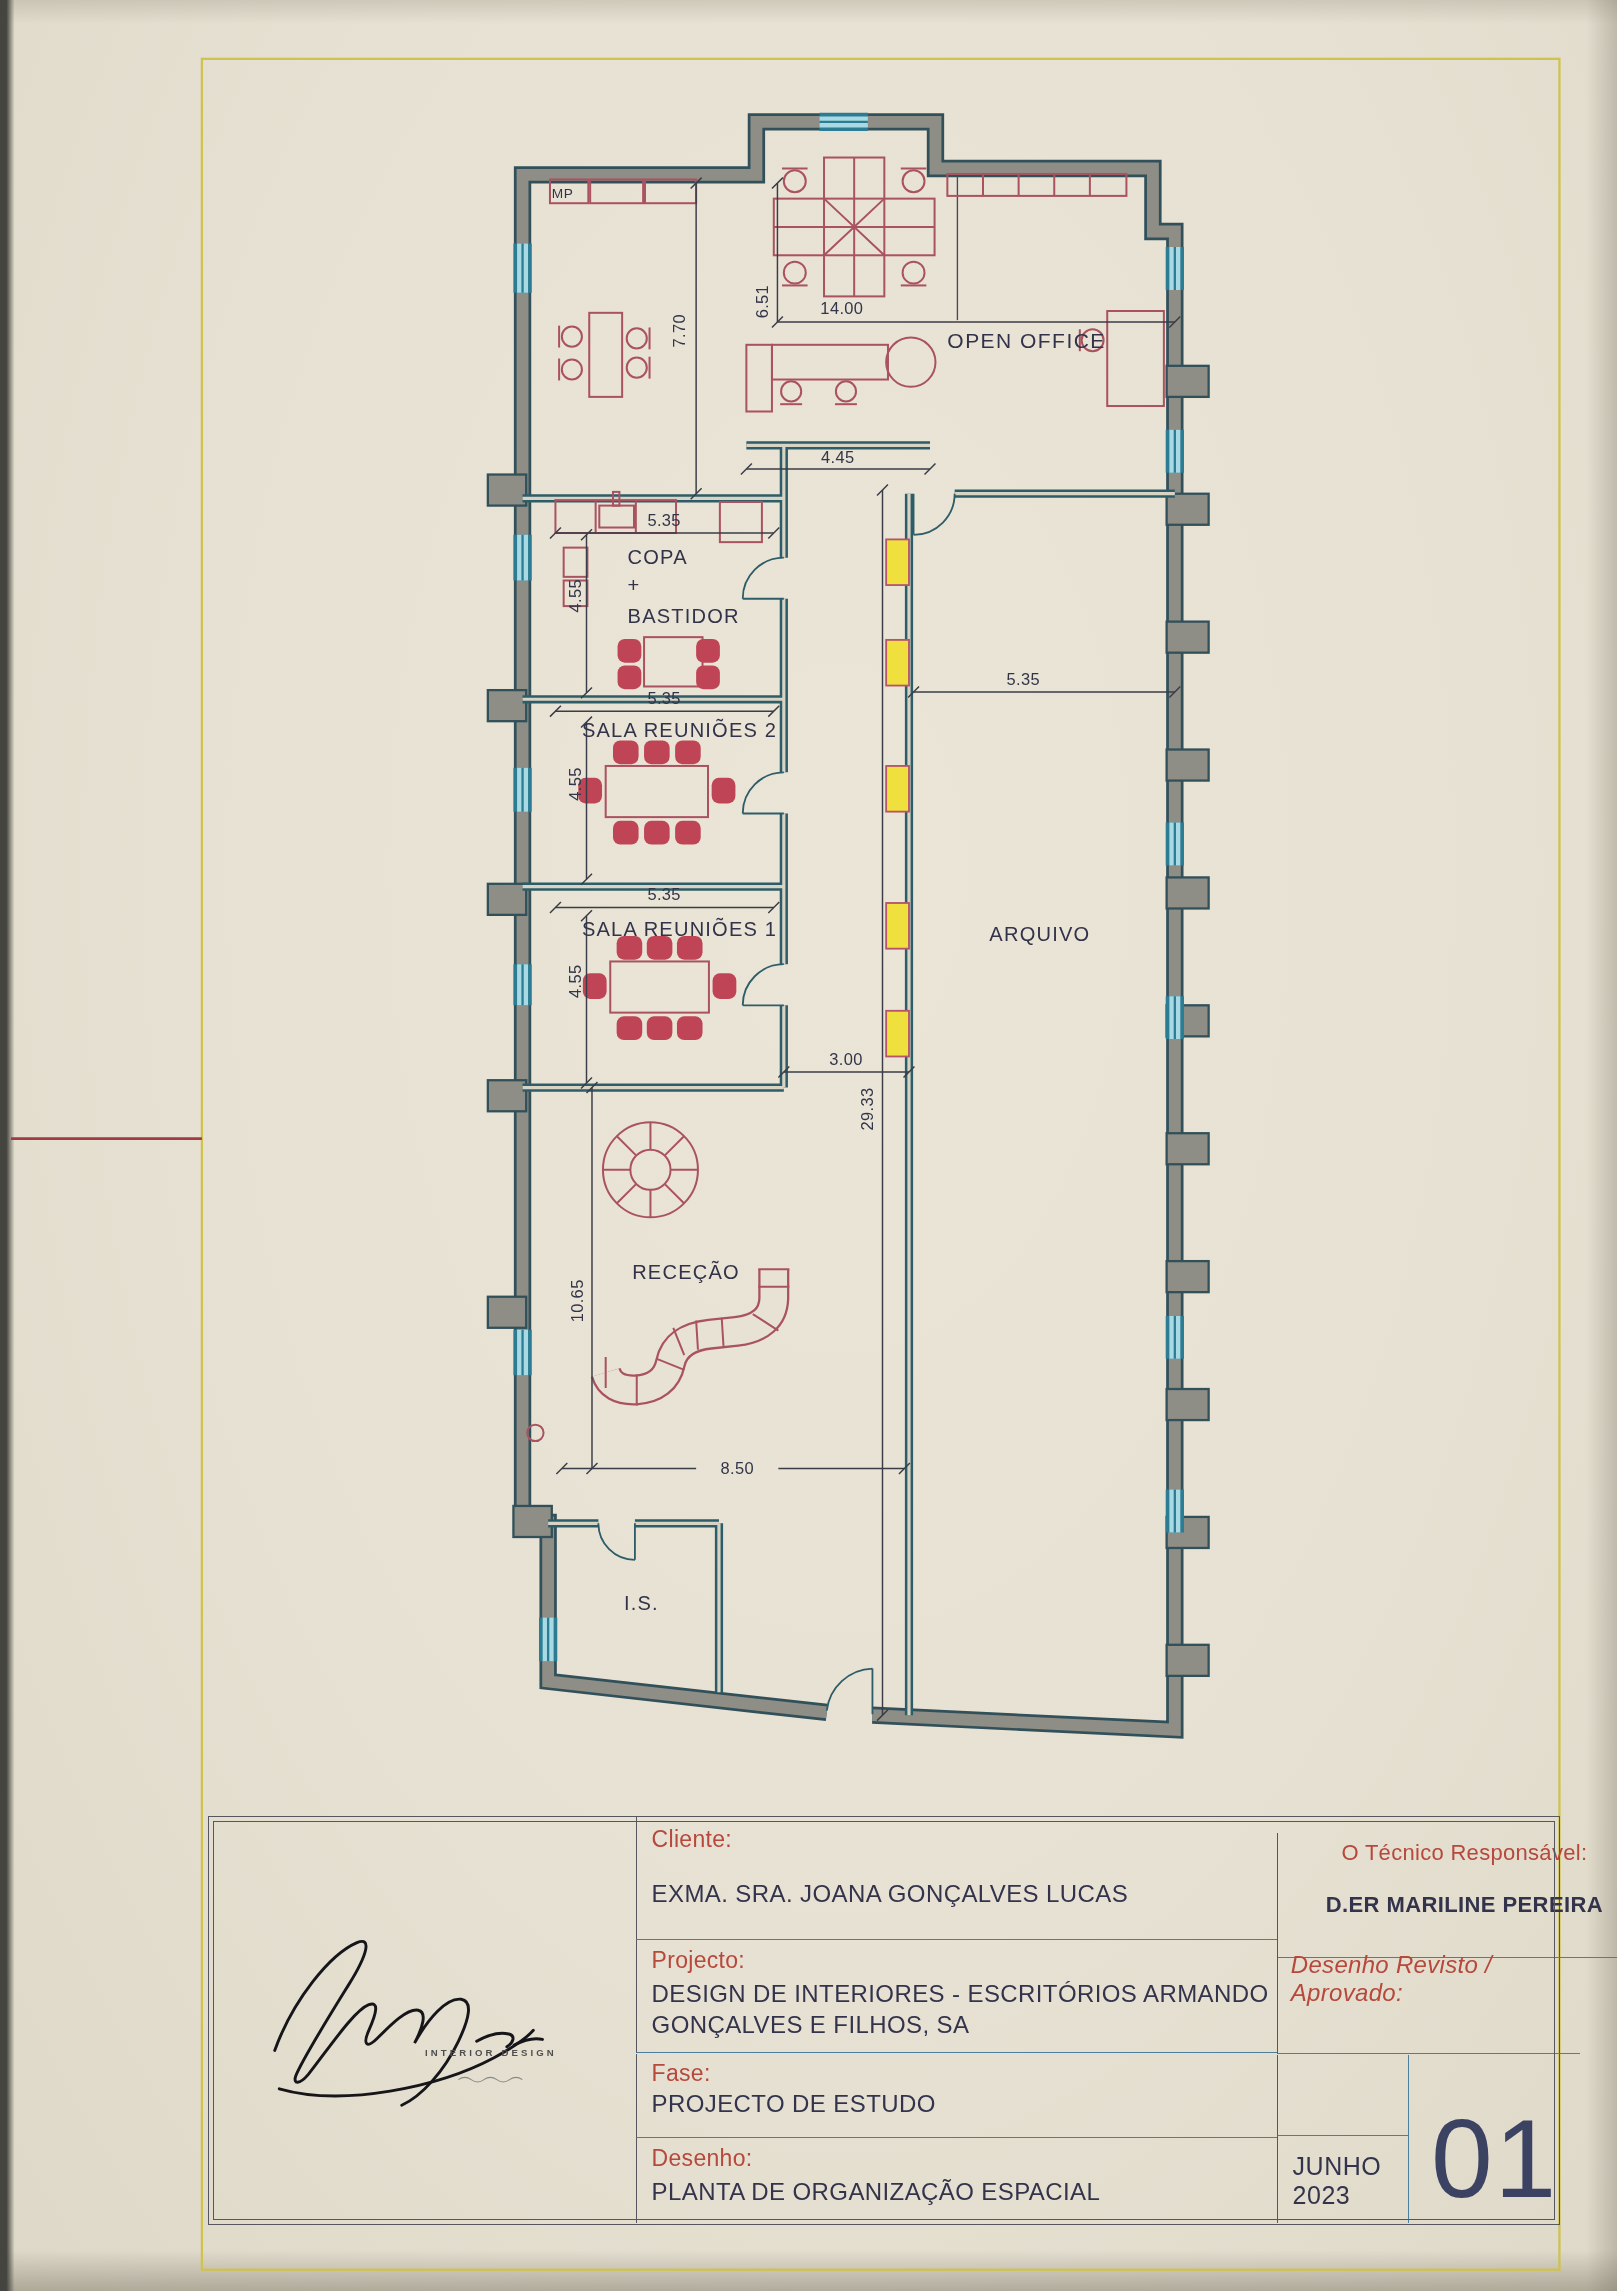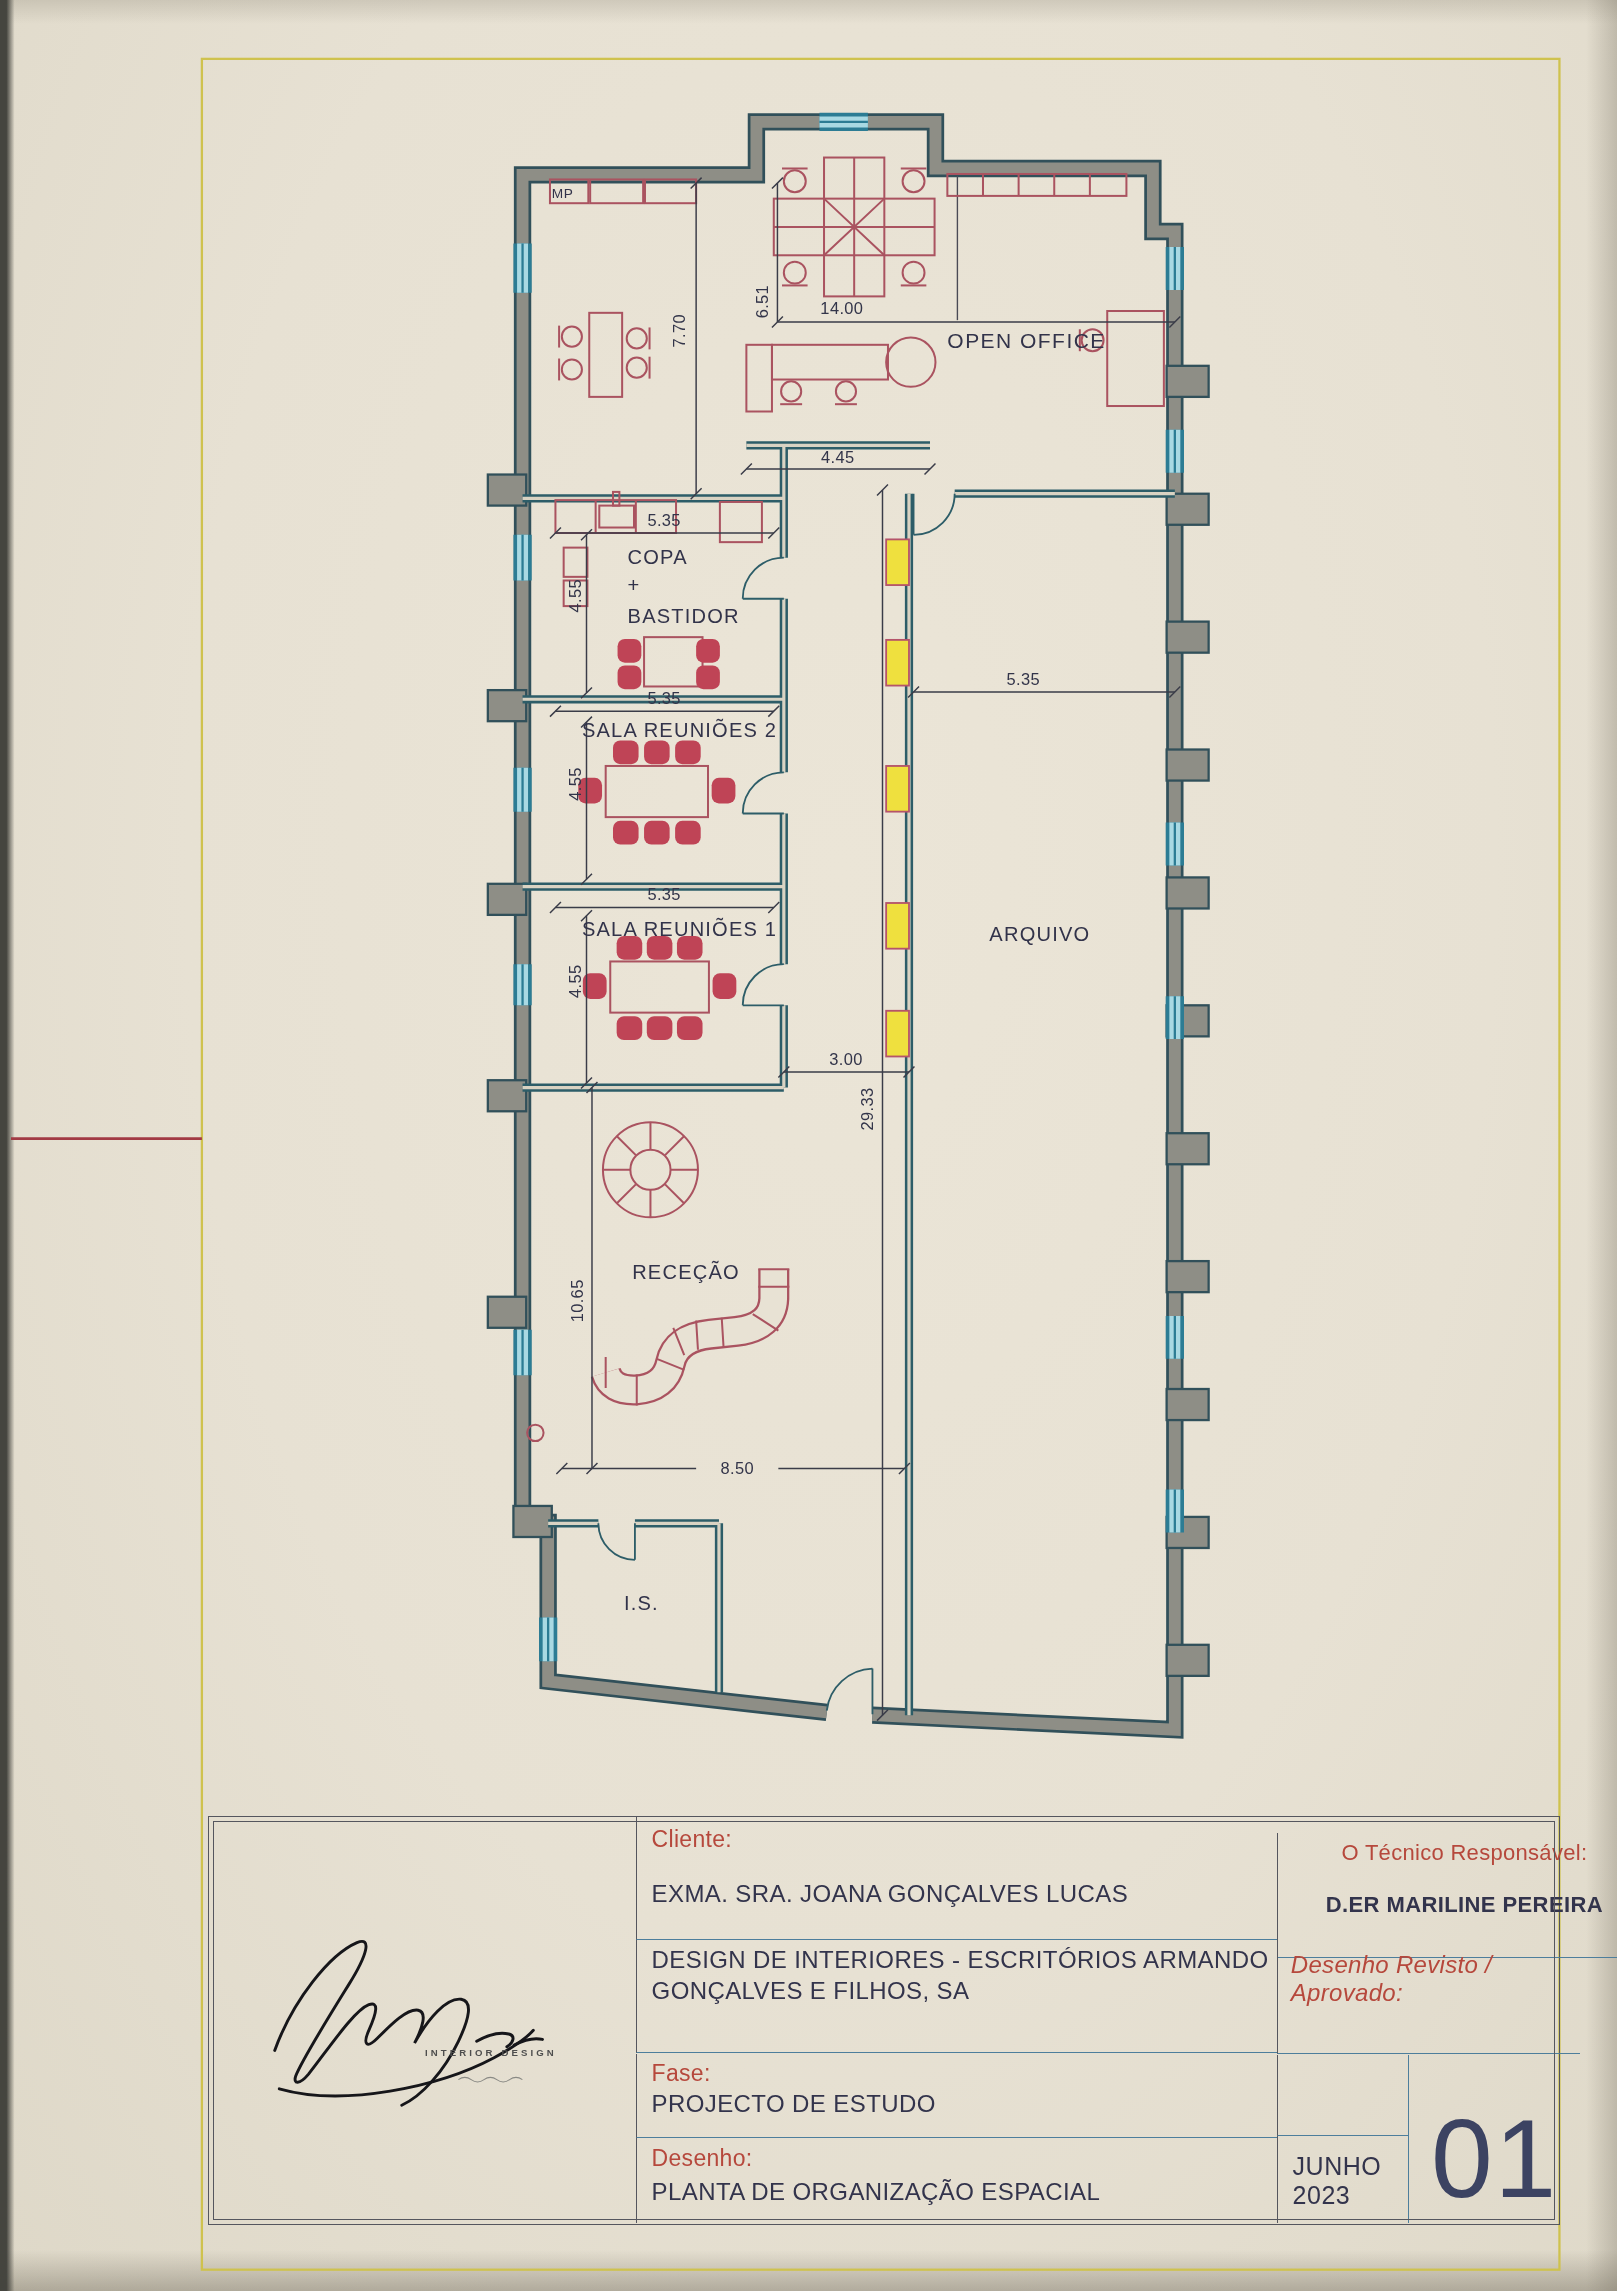--- a/index.html
+++ b/index.html
@@ -263,20 +263,21 @@
         <path d="M 216 162 q 7 -5 14 0 q 7 5 14 0 q 7 -5 14 0 q 7 5 14 0 q 7 -5 14 0" fill="none" stroke="#8a8a85" stroke-width="1.2"></path>
       </svg>
       <div class="brand-text">INTERIOR DESIGN</div>
     </div>
 
     <div class="tb-cell mid-col blue-b" style="left:408px;top:0;width:641px;height:123px;">
       <div class="tb-label" style="margin:9.1px 0 0 14.6px;">Cliente:</div>
       <div class="tb-value" style="margin:27.4px 0 0 14.6px;">EXMA. SRA. JOANA GONÇALVES LUCAS</div>
     </div>
     <div class="tb-cell mid-col blue-b" style="left:408px;top:123px;width:641px;height:113px;">
+      <div class="tb-label" style="margin:7.3px 0 0 14.6px;">Projecto:</div>
       <div class="tb-value" style="margin:3.7px 0 0 14.6px;line-height:31px;">DESIGN DE INTERIORES - ESCRITÓRIOS ARMANDO</div>
       <div class="tb-value" style="margin:0 0 0 14.6px;line-height:31px;">GONÇALVES E FILHOS, SA</div>
     </div>
     <div class="tb-cell mid-col blue-b" style="left:408px;top:237px;width:641px;height:84px;">
       <div class="tb-label" style="margin:5.5px 0 0 14.6px;">Fase:</div>
       <div class="tb-value" style="margin:3.7px 0 0 14.6px;">PROJECTO DE ESTUDO</div>
     </div>
     <div class="tb-cell mid-col" style="left:408px;top:321px;width:641px;height:85px;">
       <div class="tb-label" style="margin:7.3px 0 0 14.6px;">Desenho:</div>
       <div class="tb-value" style="margin:5.5px 0 0 14.6px;">PLANTA DE ORGANIZAÇÃO ESPACIAL</div>

